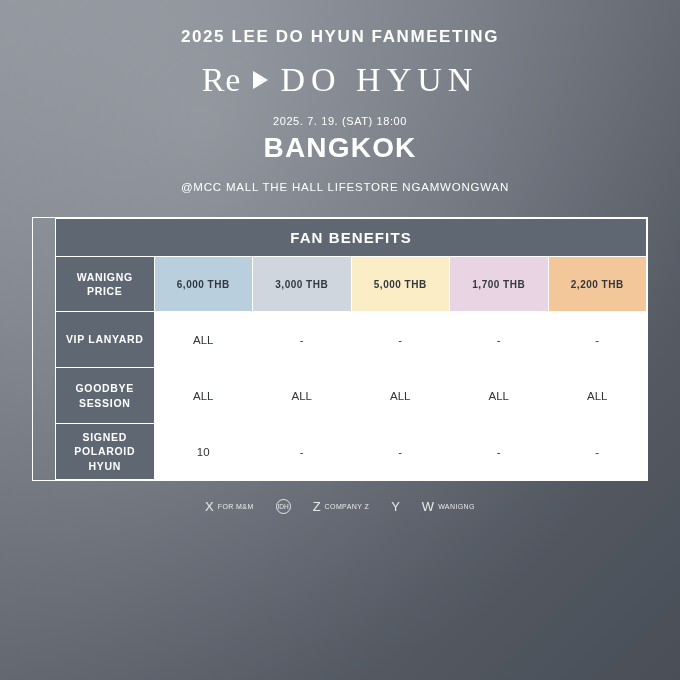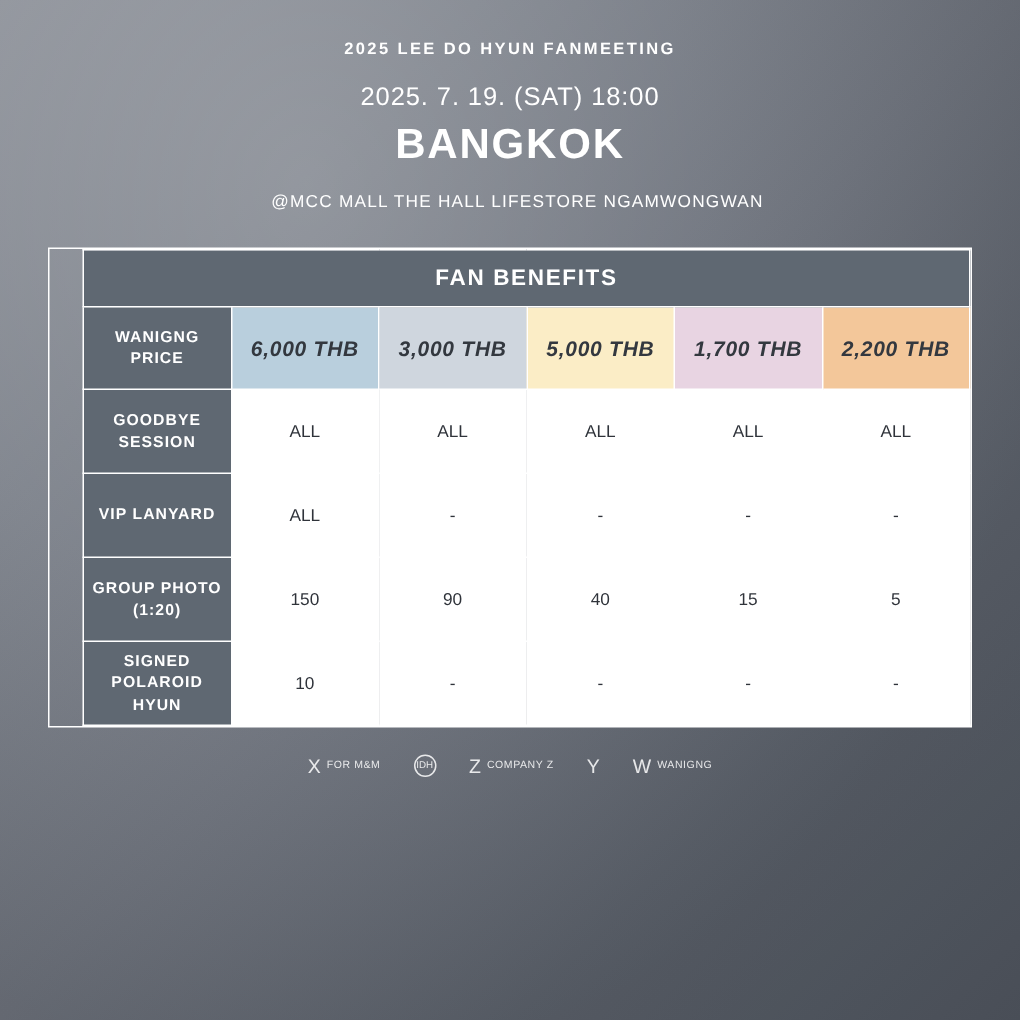--- a/index.html
+++ b/index.html
@@ -20,21 +20,21 @@
     left: 0; top: 0; right: 0; bottom: 0;
     background: radial-gradient(ellipse at 30% 18%, rgba(255,255,255,0.16) 0%, rgba(255,255,255,0.04) 38%, rgba(0,0,0,0.10) 75%);
     pointer-events: none;
   }
   .content { position: relative; z-index: 2; }
 
   
   .header { text-align: center; padding-top: 27px; }
   .subtitle-top {
     color: #ffffff;
-    font-size: 11px;
+    font-size: 17px;
     letter-spacing: 1.6px;
     font-weight: bold;
   }
   .logo-row {
     display: flex;
     align-items: center;
     justify-content: center;
     gap: 10px;
     margin-top: 14px;
     color: #ffffff;
@@ -53,21 +53,21 @@
     margin: 0 2px;
   }
   .logo-name {
     font-family: "Liberation Serif", serif;
     font-size: 34px;
     letter-spacing: 6px;
   }
   .date-line {
     margin-top: 16px;
     color: #ffffff;
-    font-size: 17px;
+    font-size: 11px;
     letter-spacing: 0.6px;
   }
   .city-line {
     margin-top: 5px;
     color: #ffffff;
     font-size: 28px;
     font-weight: bold;
     letter-spacing: 1.2px;
   }
   .venue-line {
@@ -106,26 +106,25 @@
     background: #5f6872;
     color: #ffffff;
     font-size: 10.5px;
     font-weight: bold;
     letter-spacing: 0.7px;
     width: 104px;
     line-height: 1.35;
     padding: 4px 2px;
   }
   .price-cell {
-    font-size: 14px;
+    font-size: 10px;
     font-weight: bold;
     color: #33383f;
     height: 55px;
     letter-spacing: 0.5px;
-    font-style: italic;
   }
   .p1 { background: #b9cfdd; }
   .p2 { background: #cfd6de; }
   .p3 { background: #fbedc6; }
   .p4 { background: #e8d4e2; }
   .p5 { background: #f3c79a; }
   .val {
     background: #ffffff;
     color: #2f333a;
     font-size: 11.5px;
@@ -167,20 +166,25 @@
 </style>
 </head>
 <body>
 
 <div id="poster">
   <div class="content">
 
     <div class="header">
       <div class="subtitle-top">2025 LEE DO HYUN FANMEETING</div>
 
+      <div class="logo-row">
+        <span class="logo-re">Re</span>
+        <span class="logo-tri"></span>
+        <span class="logo-name">DO HYUN</span>
+      </div>
 
       <div class="date-line">2025. 7. 19. (SAT) 18:00</div>
       <div class="city-line">BANGKOK</div>
       <div class="venue-line">@MCC MALL THE HALL LIFESTORE NGAMWONGWAN</div>
     </div>
 
     <div class="table-wrap">
       <table class="benefits">
         <tbody>
           <tr>
@@ -189,45 +193,37 @@
           <tr>
             <td class="rowhead">WANIGNG PRICE</td>
             <td class="price-cell p1">6,000 THB</td>
             <td class="price-cell p2">3,000 THB</td>
             <td class="price-cell p3">5,000 THB</td>
             <td class="price-cell p4">1,700 THB</td>
             <td class="price-cell p5">2,200 THB</td>
           </tr>
 
           <tr>
+            <td class="rowhead">VIP LANYARD</td>
+            <td class="val">ALL</td>
+            <td class="val">-</td>
+            <td class="val">-</td>
+            <td class="val">-</td>
+            <td class="val">-</td>
+          </tr>
+
+          <tr>
             <td class="rowhead">GOODBYE SESSION</td>
             <td class="val">ALL</td>
             <td class="val">ALL</td>
             <td class="val">ALL</td>
             <td class="val">ALL</td>
             <td class="val">ALL</td>
           </tr>
 
-          <tr>
-            <td class="rowhead">VIP LANYARD</td>
-            <td class="val">ALL</td>
-            <td class="val">-</td>
-            <td class="val">-</td>
-            <td class="val">-</td>
-            <td class="val">-</td>
-          </tr>
-
-          <tr>
-            <td class="rowhead">GROUP PHOTO (1:20)</td>
-            <td class="val">150</td>
-            <td class="val">90</td>
-            <td class="val">40</td>
-            <td class="val">15</td>
-            <td class="val">5</td>
-          </tr>
 
 
           <tr>
             <td class="rowhead">SIGNED POLAROID HYUN</td>
             <td class="val">10</td>
             <td class="val">-</td>
             <td class="val">-</td>
             <td class="val">-</td>
             <td class="val">-</td>
           </tr>

